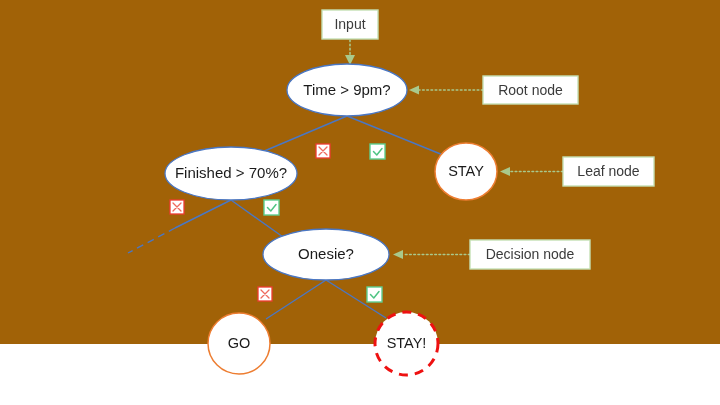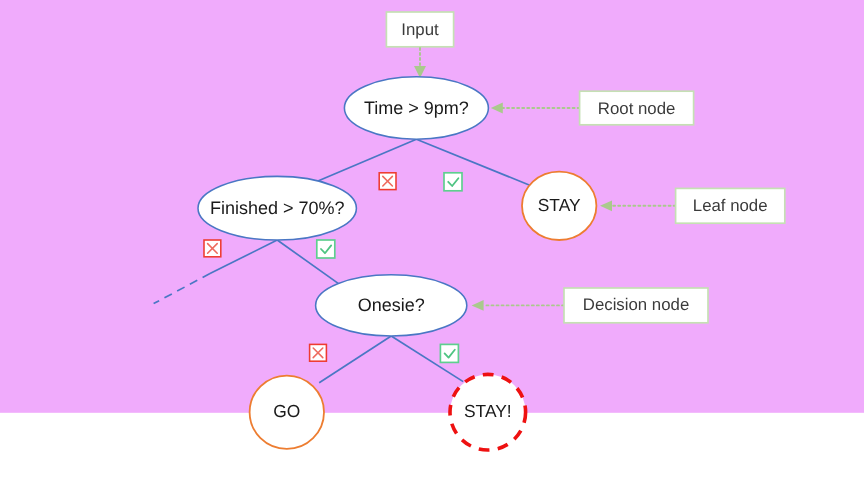--- a/index.html
+++ b/index.html
@@ -10,21 +10,21 @@
   body {
     width: 720px;
     height: 405px;
     font-family: "Liberation Sans", sans-serif;
     overflow: hidden;
   }
   #diagram-root {
     position: relative;
     width: 720px;
     height: 344px;
-    background: #f0abfc;
+    background: #a16207;
   }
   svg.canvas {
     position: absolute;
     top: 0;
     left: 0;
     width: 720px;
     height: 405px;
   }
   .node-label {
     font-family: "Liberation Sans", sans-serif;

